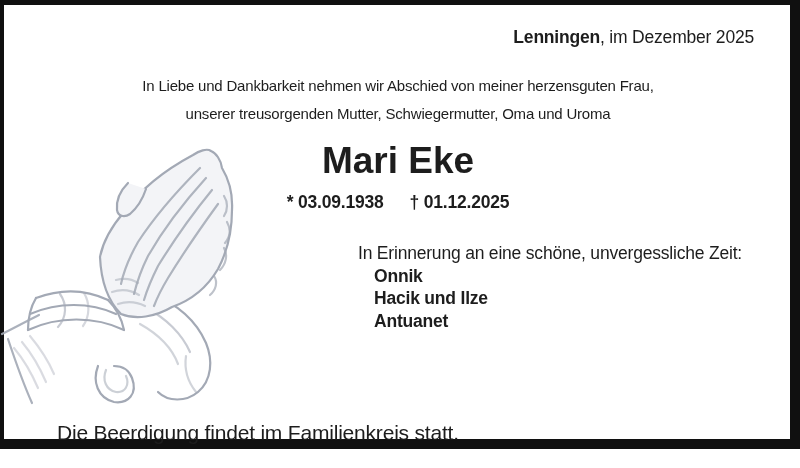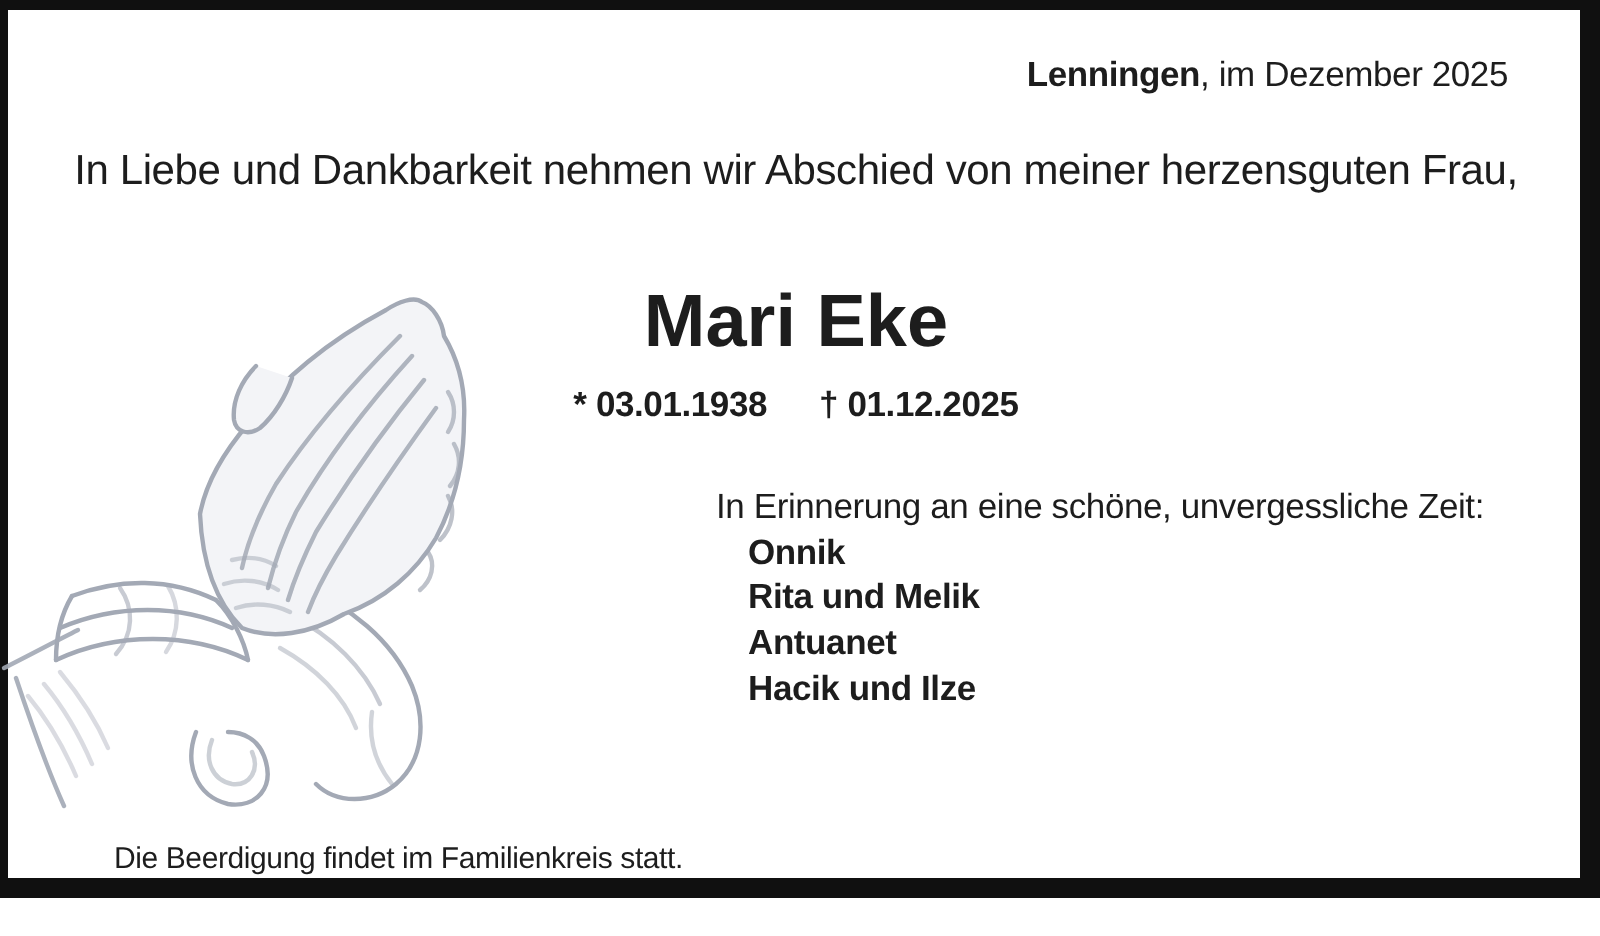--- a/index.html
+++ b/index.html
@@ -26,21 +26,21 @@
     font-size: 17.5px;
     z-index: 3;
     white-space: nowrap;
   }
   .dateline .loc { font-weight: bold; }
 
   .intro {
     position: absolute;
     top: 72px; left: 0; width: 796px;
     text-align: center;
-    font-size: 21px;
+    font-size: 15px;
     line-height: 28px;
     z-index: 3;
   }
 
   .name {
     position: absolute;
     top: 140px; left: 0; width: 796px;
     text-align: center;
     font-size: 37px;
     font-weight: bold;
@@ -66,21 +66,21 @@
     line-height: 22.7px;
     z-index: 3;
     white-space: nowrap;
   }
   .memory .lead { font-weight: normal; }
   .memory .mourner { font-weight: bold; margin-left: 16px; }
 
   .footer-line {
     position: absolute;
     left: 57px; top: 421px;
-    font-size: 15px;
+    font-size: 21px;
     z-index: 3;
     text-align: center;
   }
 
   .hands {
     position: absolute;
     left: 0; top: 138px;
     width: 245px; height: 270px;
     z-index: 2;
   }
@@ -156,30 +156,30 @@
       <path d="M118 166 C 127 163, 137 164, 145 168"></path>
     </g>
   </svg>
 
   <div class="dateline txt">
     <span class="loc">Lenningen</span><span>, im Dezember 2025</span>
   </div>
 
   <div class="intro txt">
     <div>In Liebe und Dankbarkeit nehmen wir Abschied von meiner herzensguten Frau,</div>
+    <div>unserer treusorgenden Mutter, Schwiegermutter, Oma und Uroma</div>
   </div>
 
   <div class="name txt">Mari Eke</div>
 
   <div class="dates txt">
-    <span class="d">* 03.01.1938</span><span class="d">† 01.12.2025</span>
+    <span class="d">* 03.09.1938</span><span class="d">† 01.12.2025</span>
   </div>
 
   <div class="memory txt">
     <div class="lead">In Erinnerung an eine schöne, unvergessliche Zeit:</div>
     <div class="mourner">Onnik</div>
-    <div class="mourner">Rita und Melik</div>
+    <div class="mourner">Hacik und Ilze</div>
     <div class="mourner">Antuanet</div>
-    <div class="mourner">Hacik und Ilze</div>
   </div>
 
   <div class="footer-line txt">Die Beerdigung findet im Familienkreis statt.</div>
 </div>
 
 </body></html>

